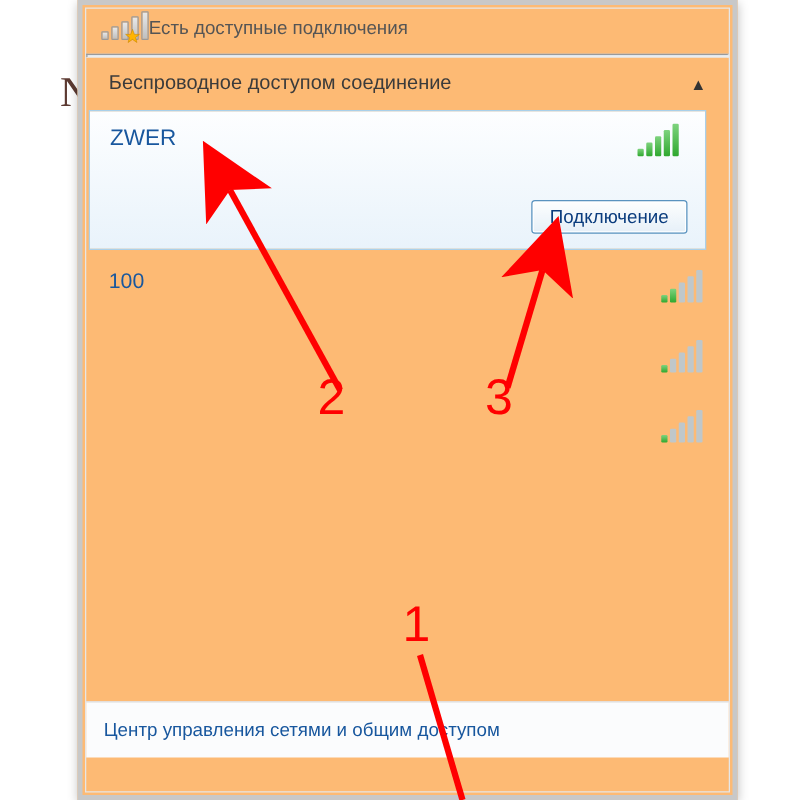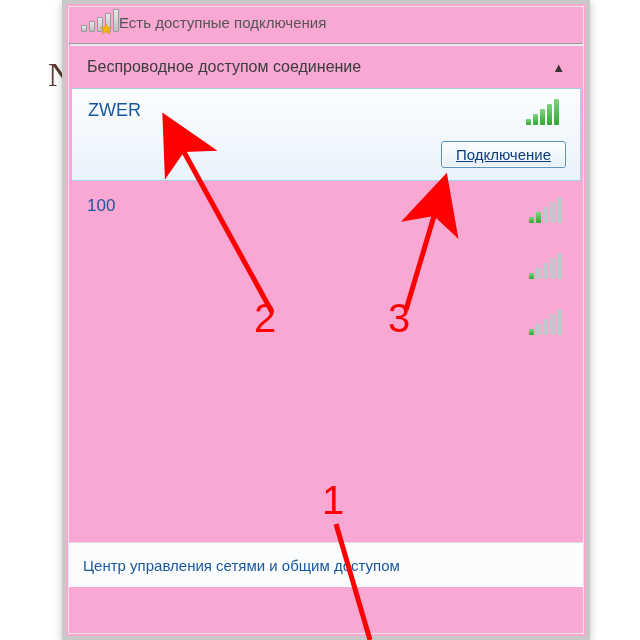--- a/index.html
+++ b/index.html
@@ -1,38 +1,38 @@
 <!DOCTYPE html>
 <html><head>
 <meta charset="utf-8">
 <style>
   html,body{margin:0;padding:0;width:640px;height:640px;background:#fff;font-family:"Segoe UI",Tahoma,sans-serif;font-size:13px;color:#1a1a1a;-webkit-font-smoothing:antialiased}
   .backdrop{position:absolute;left:0;top:0;width:640px;height:640px;background:#fff}
   .faint-letter{position:absolute;left:48px;top:56px;font-family:Georgia,serif;font-size:34px;color:#5c3a32}
-  .panel{position:absolute;left:62px;top:0;width:528px;height:640px;box-sizing:border-box;border:4px solid #c8c8c8;background:#f9a8d4;box-shadow:0 2px 8px rgba(0,0,0,.25)}
+  .panel{position:absolute;left:62px;top:0;width:528px;height:640px;box-sizing:border-box;border:4px solid #c8c8c8;background:#fdba74;box-shadow:0 2px 8px rgba(0,0,0,.25)}
   .panel-inner{position:absolute;left:2px;right:2px;top:2px;bottom:2px;border:1px solid #e6e6e6}
   .header{display:flex;align-items:center;height:30px;padding:0 12px 6px 12px}
   .hdr-icon{width:28px;height:24px;margin-right:10px;position:relative}
   .hdr-text{font-size:15px;color:#555;flex:1;white-space:nowrap;overflow:hidden}
   .divider{height:1px;background:#e1e8ef;margin:0}
   .section-head{display:flex;align-items:center;height:42px;padding:0 18px;font-size:16px;color:#3b3b3b}
   .spacer{flex:1}
   .chev{font-size:13px;color:#333}
   .list{}
   .net{position:relative;height:56px;padding:4px 18px 0 18px;box-sizing:border-box}
-  .net.selected{height:93px;border:1px solid #a9d0ea;background:linear-gradient(#fdfeff,#e9f3fb);margin:0 2px 6px 2px;padding:6px 16px 0 16px}
+  .net.selected{height:112px;border:1px solid #a9d0ea;background:linear-gradient(#fdfeff,#e9f3fb);margin:0 18px 6px 2px;padding:6px 16px 0 16px}
   .ssid{font-size:17px;color:#18579e;line-height:30px}
   .net.selected .ssid{font-size:18px}
   .sig{position:absolute;right:18px;top:10px;width:36px;height:26px}
   .sig .bars{position:absolute;left:0;bottom:0;display:flex;align-items:flex-end;gap:2px}
   .sig .bars span{display:block;width:5px;background:#bfc7ca;border-radius:1px}
   .sig .bars span.f{background:linear-gradient(#7ed37e,#2fa82f)}
   .sig .b1{height:6px}.sig .b2{height:11px}.sig .b3{height:16px}.sig .b4{height:21px}.sig .b5{height:26px}
   .connect-row{position:absolute;right:14px;bottom:12px}
-  .btn{display:inline-block;padding:4px 14px;font-size:15px;color:#0b3d7e;background:linear-gradient(#fdfefe,#e6f0f8);border:1px solid #5a93bf;border-radius:3px;box-shadow:inset 0 0 0 1px #fff;cursor:default;text-decoration:underline}
+  .btn{display:inline-block;padding:4px 14px;font-size:15px;color:#0b3d7e;background:linear-gradient(#fdfefe,#e6f0f8);border:1px solid #5a93bf;border-radius:3px;box-shadow:inset 0 0 0 1px #fff;cursor:default;}
   .empty-space{height:186px;border-top:1px solid rgba(0,0,0,0)}
   .footer{border-top:1px solid #dcdcdc;background:#fbfcfd;height:44px;display:flex;align-items:center;padding:0 14px}
   .footer a{font-size:15px;color:#18579e;text-decoration:none}
   
   .anno{position:absolute;left:0;top:0;width:100%;height:100%;pointer-events:none}
   .num{position:absolute;font-family:Arial,sans-serif;font-size:40px;font-weight:400;color:#ff0000}
   
   .tray{position:relative;width:28px;height:22px}
   .tray .tb{position:absolute;bottom:0;display:flex;align-items:flex-end;gap:2px}
   .tray .tb span{display:block;width:4px;background:linear-gradient(#e9e9e9,#bfbfbf);border:1px solid #9a9a9a;border-radius:1px}

